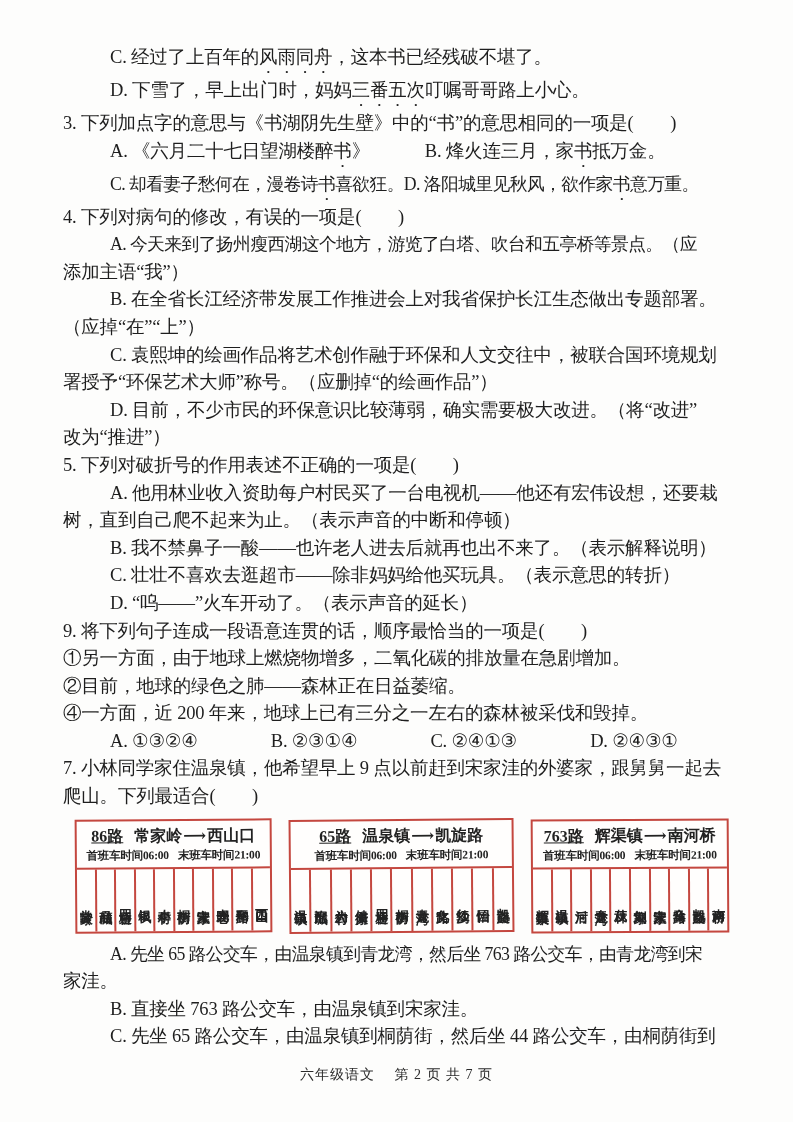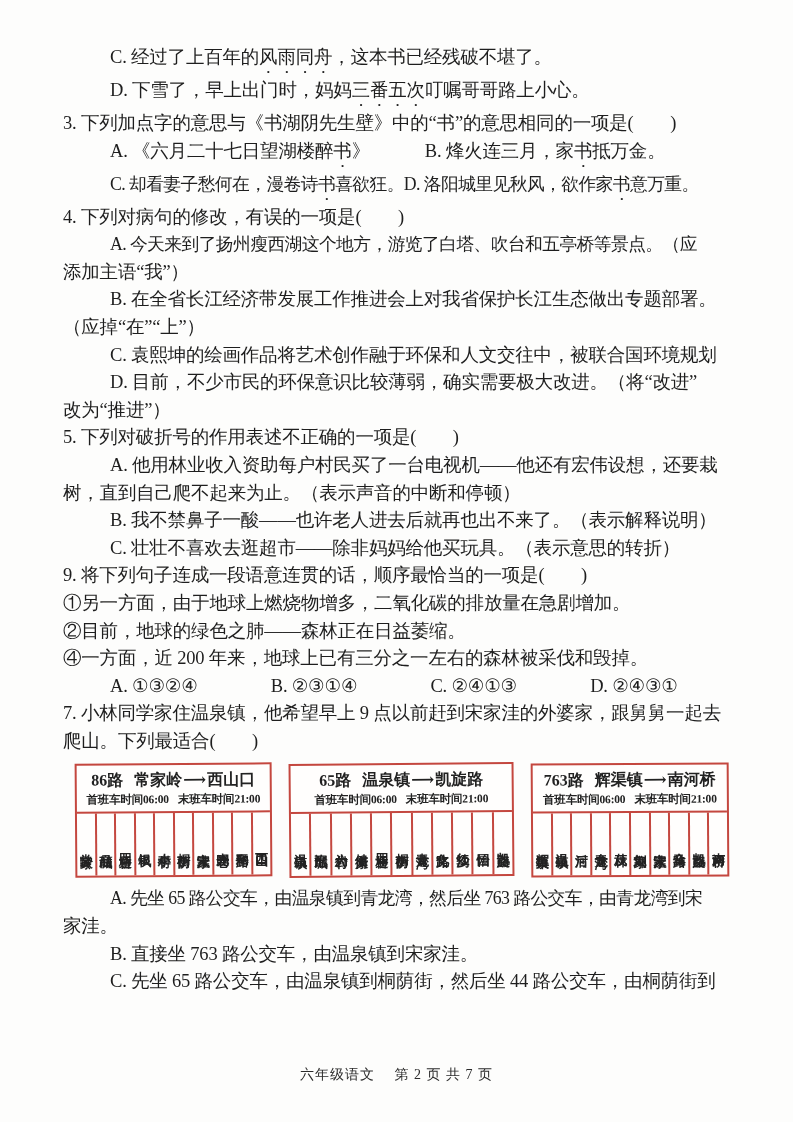--- a/index.html
+++ b/index.html
@@ -39,21 +39,21 @@
     border:2px solid #c4473f;
     background:#fffefd;
     box-sizing:border-box;
     text-align:center;
     color:#222;
   }
   .bus.b0{width:197px;transform:rotate(-0.4deg);}
   .bus.b1{width:225px;transform:rotate(-0.5deg);}
   .bus.b2{width:198px;transform:rotate(-0.35deg);}
   .bus .hd{font-weight:bold;font-size:16px;padding:5px 2px 0;white-space:nowrap;}
-  .bus .hd .rt{margin-right:11px;}
+  .bus .hd .rt{margin-right:11px;text-decoration:underline;}
   .bus .hd .ar{margin:0 1px;font-weight:bold;}
   .bus .tm{font-weight:bold;font-size:11.5px;letter-spacing:-0.2px;padding:1px 1px 4px;white-space:nowrap;}
   .bus .tm .fst{margin-right:9px;}
   .bus .stops{display:flex;border-top:2px solid #c4473f;height:62px;}
   .bus .stop{flex:1;display:flex;align-items:center;justify-content:center;border-right:2px solid #c4473f;min-width:0;}
   .bus .stop:last-child{border-right:none;}
   .bus .stop .v{
     writing-mode:vertical-rl;
     text-orientation:upright;
     font-size:13px;
@@ -80,27 +80,29 @@
       <div class="line opt"><span>D. 下雪了，早上出门时，妈妈</span><span class="em">三番五次</span><span>叮嘱哥哥路上小心。</span></div>
       <div class="line"><span>3. 下列加点字的意思与《书湖阴先生壁》中的“书”的意思相同的一项是(　　)</span></div>
       <div class="line opt"><span>A. 《六月二十七日望湖楼醉</span><span class="em">书</span><span>》　　　B. 烽火连三月，家</span><span class="em">书</span><span>抵万金。</span></div>
       <div class="line opt tight"><span>C. 却看妻子愁何在，漫卷诗</span><span class="em">书</span><span>喜欲狂。D. 洛阳城里见秋风，欲作家</span><span class="em">书</span><span>意万重。</span></div>
       <div class="line"><span>4. 下列对病句的修改，有误的一项是(　　)</span></div>
       <div class="line opt tight"><span>A. 今天来到了扬州瘦西湖这个地方，游览了白塔、吹台和五亭桥等景点。（应</span></div>
       <div class="line"><span>添加主语“我”）</span></div>
       <div class="line opt"><span>B. 在全省长江经济带发展工作推进会上对我省保护长江生态做出专题部署。</span></div>
       <div class="line"><span>（应掉“在”“上”）</span></div>
       <div class="line opt"><span>C. 袁熙坤的绘画作品将艺术创作融于环保和人文交往中，被联合国环境规划</span></div>
+      <div class="line"><span>署授予“环保艺术大师”称号。（应删掉“的绘画作品”）</span></div>
       <div class="line opt"><span>D. 目前，不少市民的环保意识比较薄弱，确实需要极大改进。（将“改进”</span></div>
       <div class="line"><span>改为“推进”）</span></div>
       <div class="line"><span>5. 下列对破折号的作用表述不正确的一项是(　　)</span></div>
       <div class="line opt"><span>A. 他用林业收入资助每户村民买了一台电视机——他还有宏伟设想，还要栽</span></div>
       <div class="line"><span>树，直到自己爬不起来为止。（表示声音的中断和停顿）</span></div>
       <div class="line opt"><span>B. 我不禁鼻子一酸——也许老人进去后就再也出不来了。（表示解释说明）</span></div>
       <div class="line opt"><span>C. 壮壮不喜欢去逛超市——除非妈妈给他买玩具。（表示意思的转折）</span></div>
+      <div class="line opt"><span>D. “呜——”火车开动了。（表示声音的延长）</span></div>
       <div class="line"><span>9. 将下列句子连成一段语意连贯的话，顺序最恰当的一项是(　　)</span></div>
       <div class="line"><span>①另一方面，由于地球上燃烧物增多，二氧化碳的排放量在急剧增加。</span></div>
       <div class="line"><span>②目前，地球的绿色之肺——森林正在日益萎缩。</span></div>
       <div class="line"><span>④一方面，近 200 年来，地球上已有三分之一左右的森林被采伐和毁掉。</span></div>
       <div class="line opt"><span>A. ①③②④　　　　B. ②③①④　　　　C. ②④①③　　　　D. ②④③①</span></div>
       <div class="line"><span>7. 小林同学家住温泉镇，他希望早上 9 点以前赶到宋家洼的外婆家，跟舅舅一起去</span></div>
       <div class="line"><span>爬山。下列最适合(　　)</span></div>
     </div>
   <div class="tables">
       <div class="bus b0">

